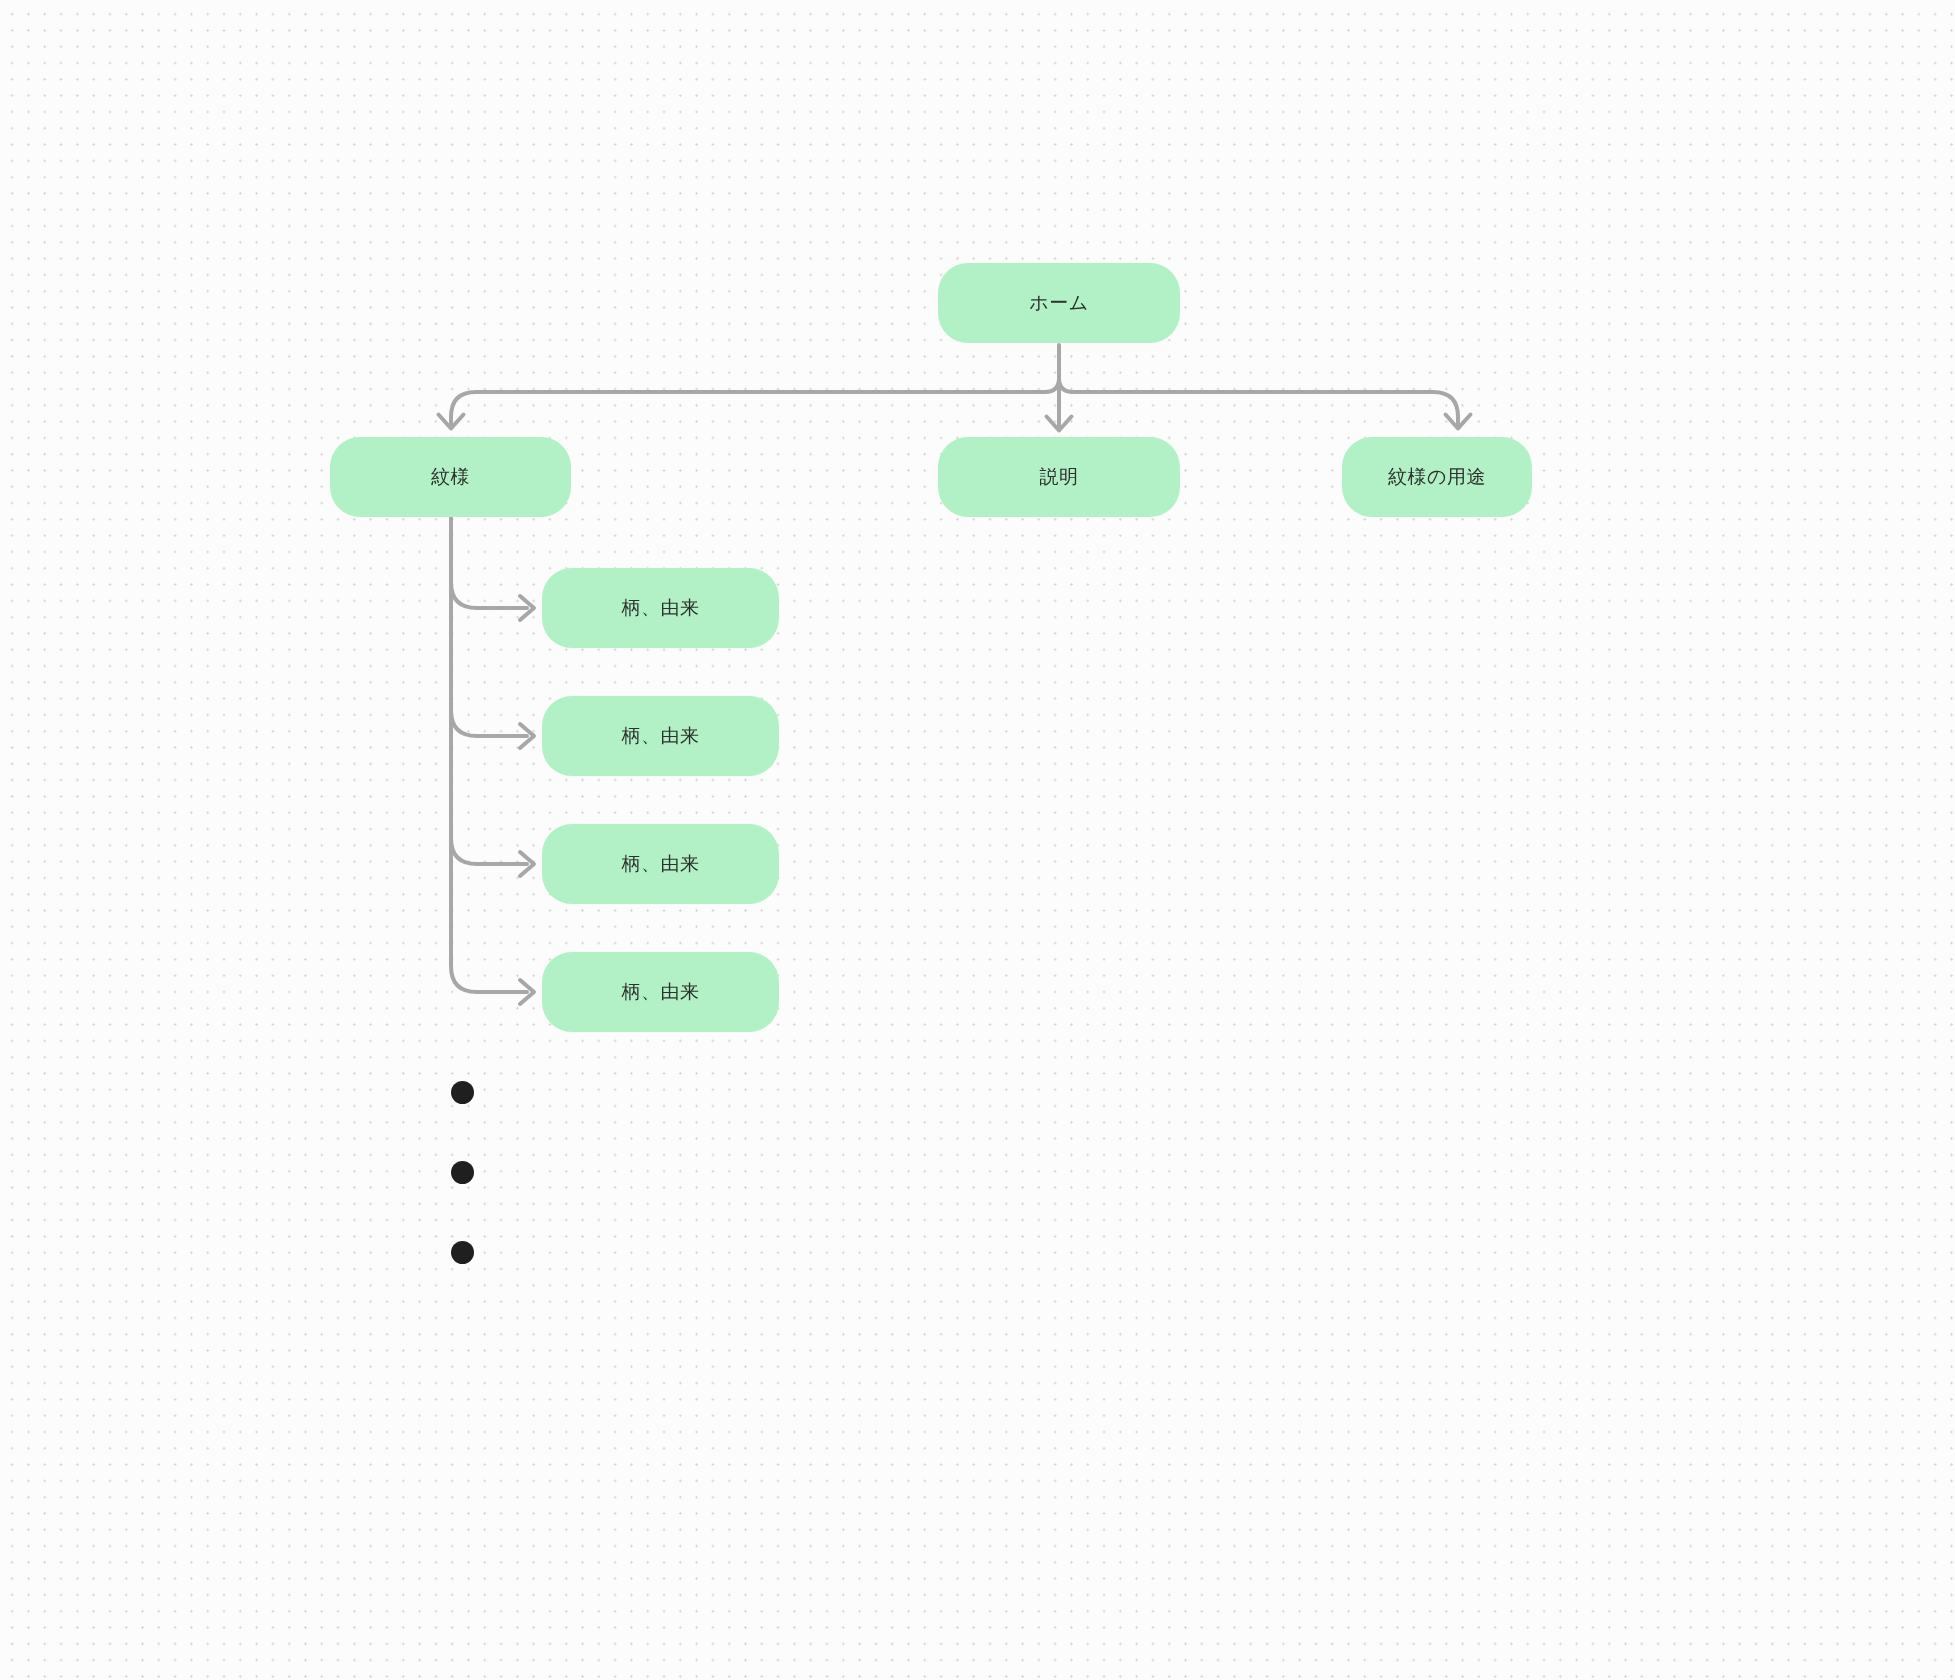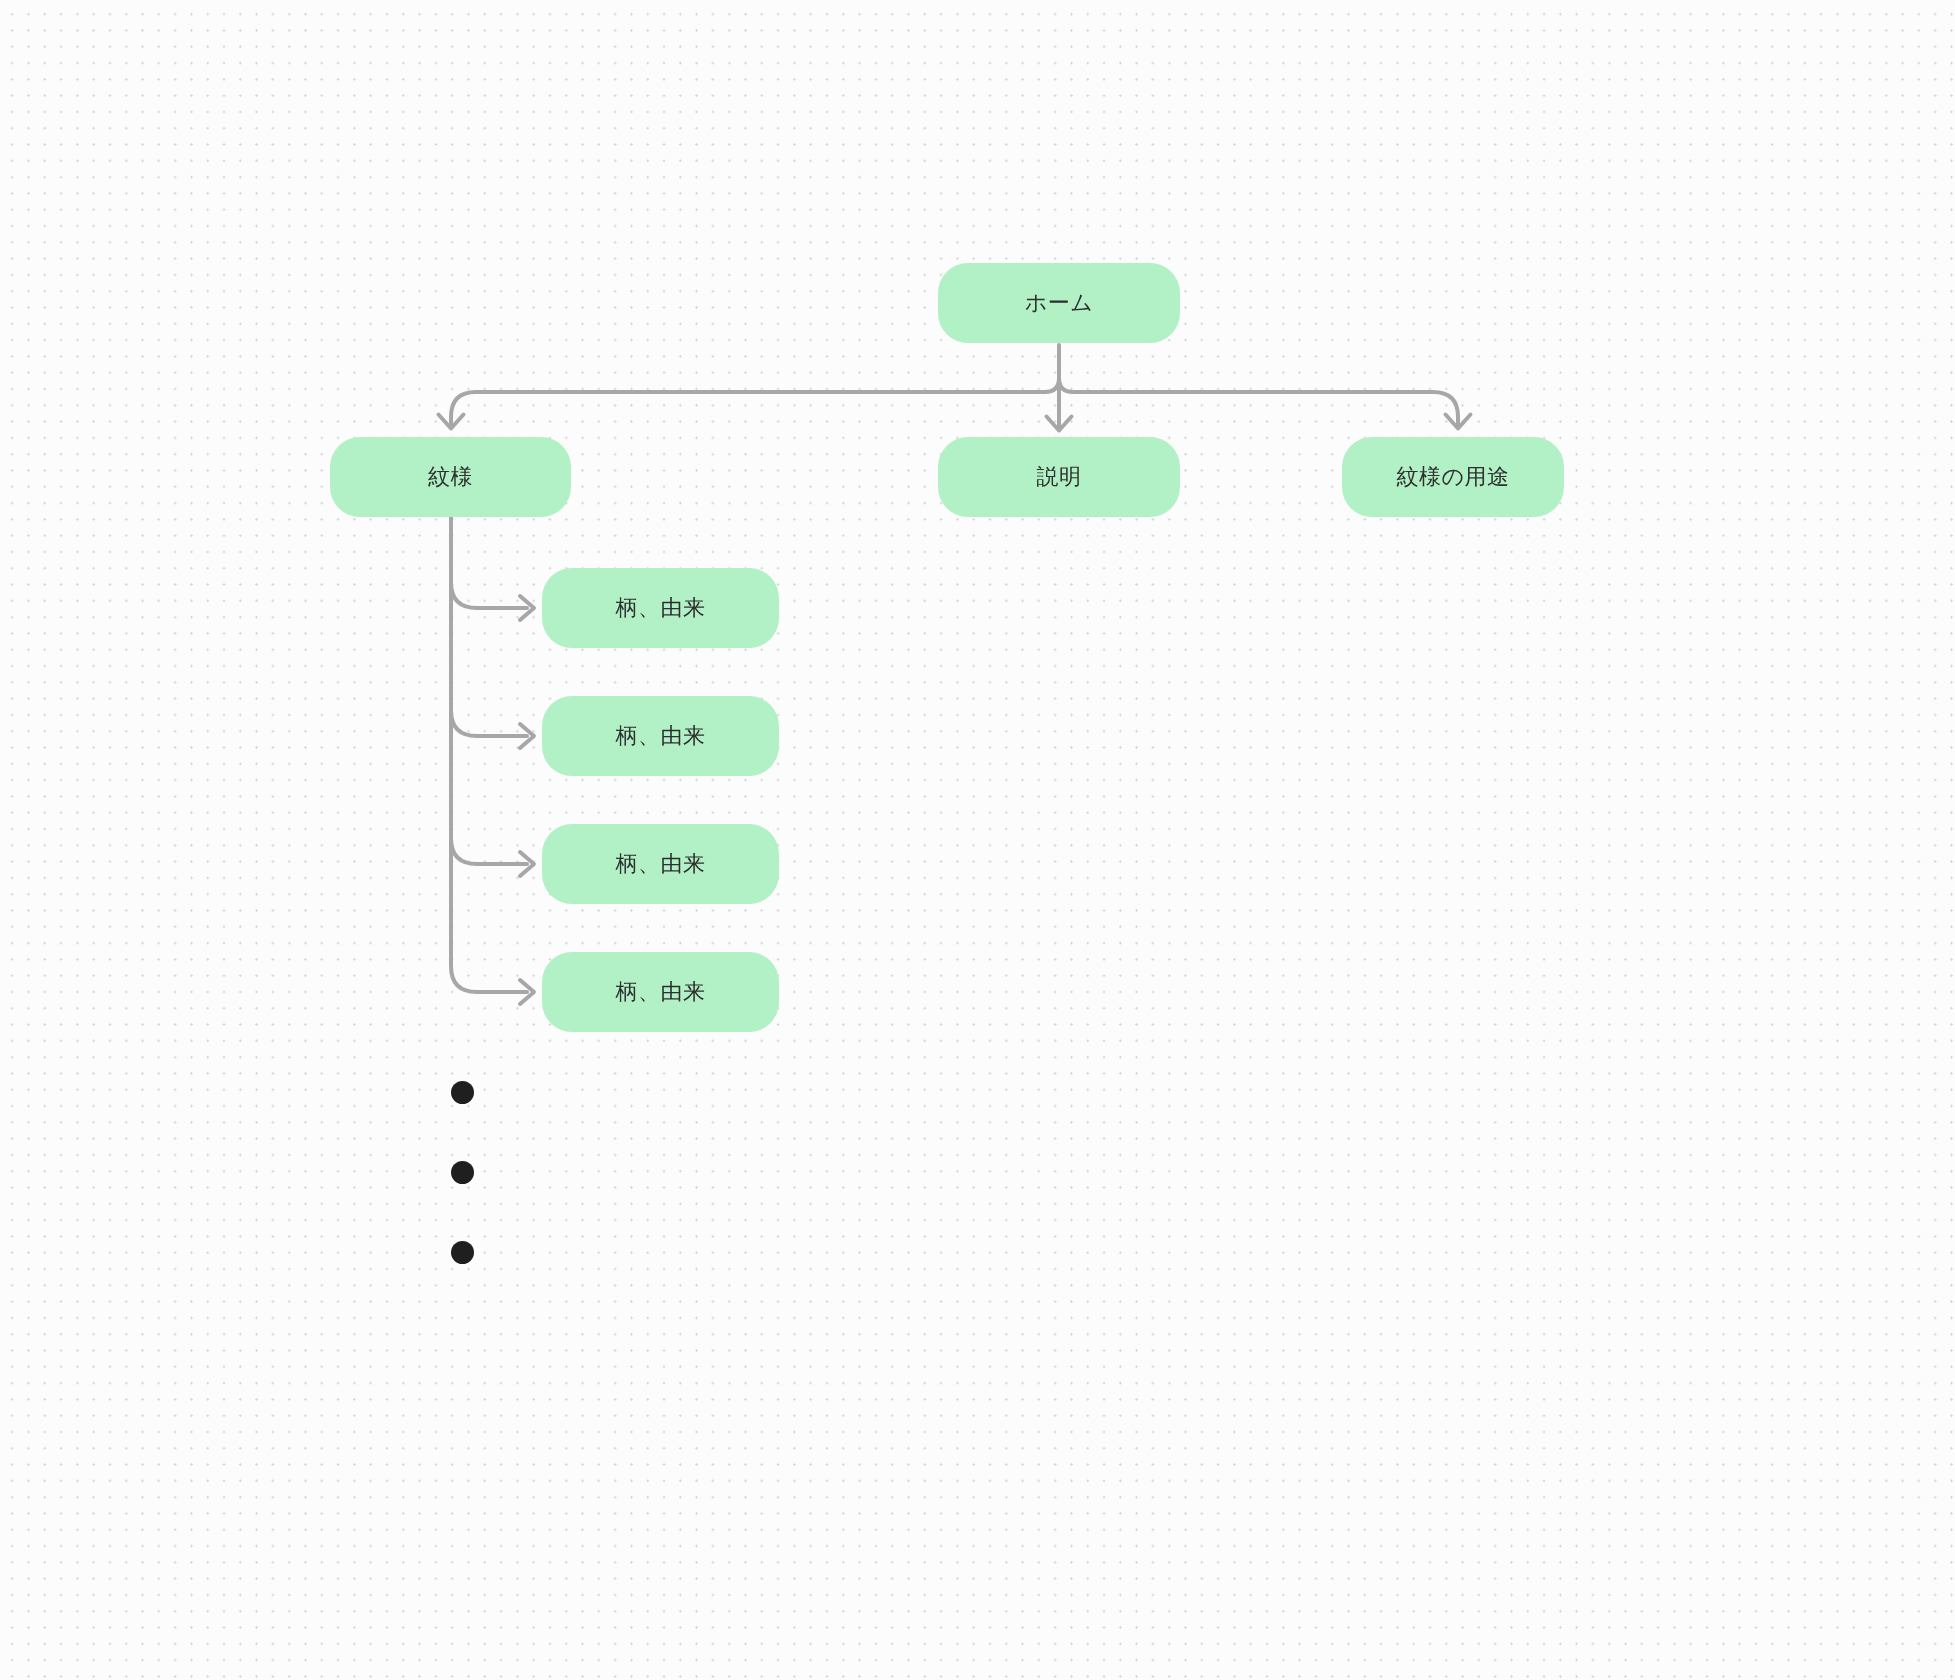--- a/index.html
+++ b/index.html
@@ -32,30 +32,30 @@
   }
 
   .node {
     position: absolute;
     height: 80px;
     border-radius: 30px;
     background: var(--node-fill, #b1f1c5);
     display: flex;
     align-items: center;
     justify-content: center;
-    font-size: 22px;
+    font-size: 19px;
     letter-spacing: 0.5px;
     color: var(--node-text, #2f2f2f);
     white-space: nowrap;
   }
 
   .node-home          { left: 938px;  top: 263px; width: 242px; }
   .node-pattern       { left: 330px;  top: 437px; width: 241px; }
   .node-description   { left: 938px;  top: 437px; width: 242px; }
-  .node-pattern-usage { left: 1342px; top: 437px; width: 222px; }
+  .node-pattern-usage { left: 1342px; top: 437px; width: 190px; }
   .node-child-1 { left: 542px; top: 568px; width: 237px; }
   .node-child-2 { left: 542px; top: 696px; width: 237px; }
   .node-child-3 { left: 542px; top: 824px; width: 237px; }
   .node-child-4 { left: 542px; top: 952px; width: 237px; }
 
   .ellipsis-dot {
     position: absolute;
     left: 451px;
     width: 23px;
     height: 23px;

